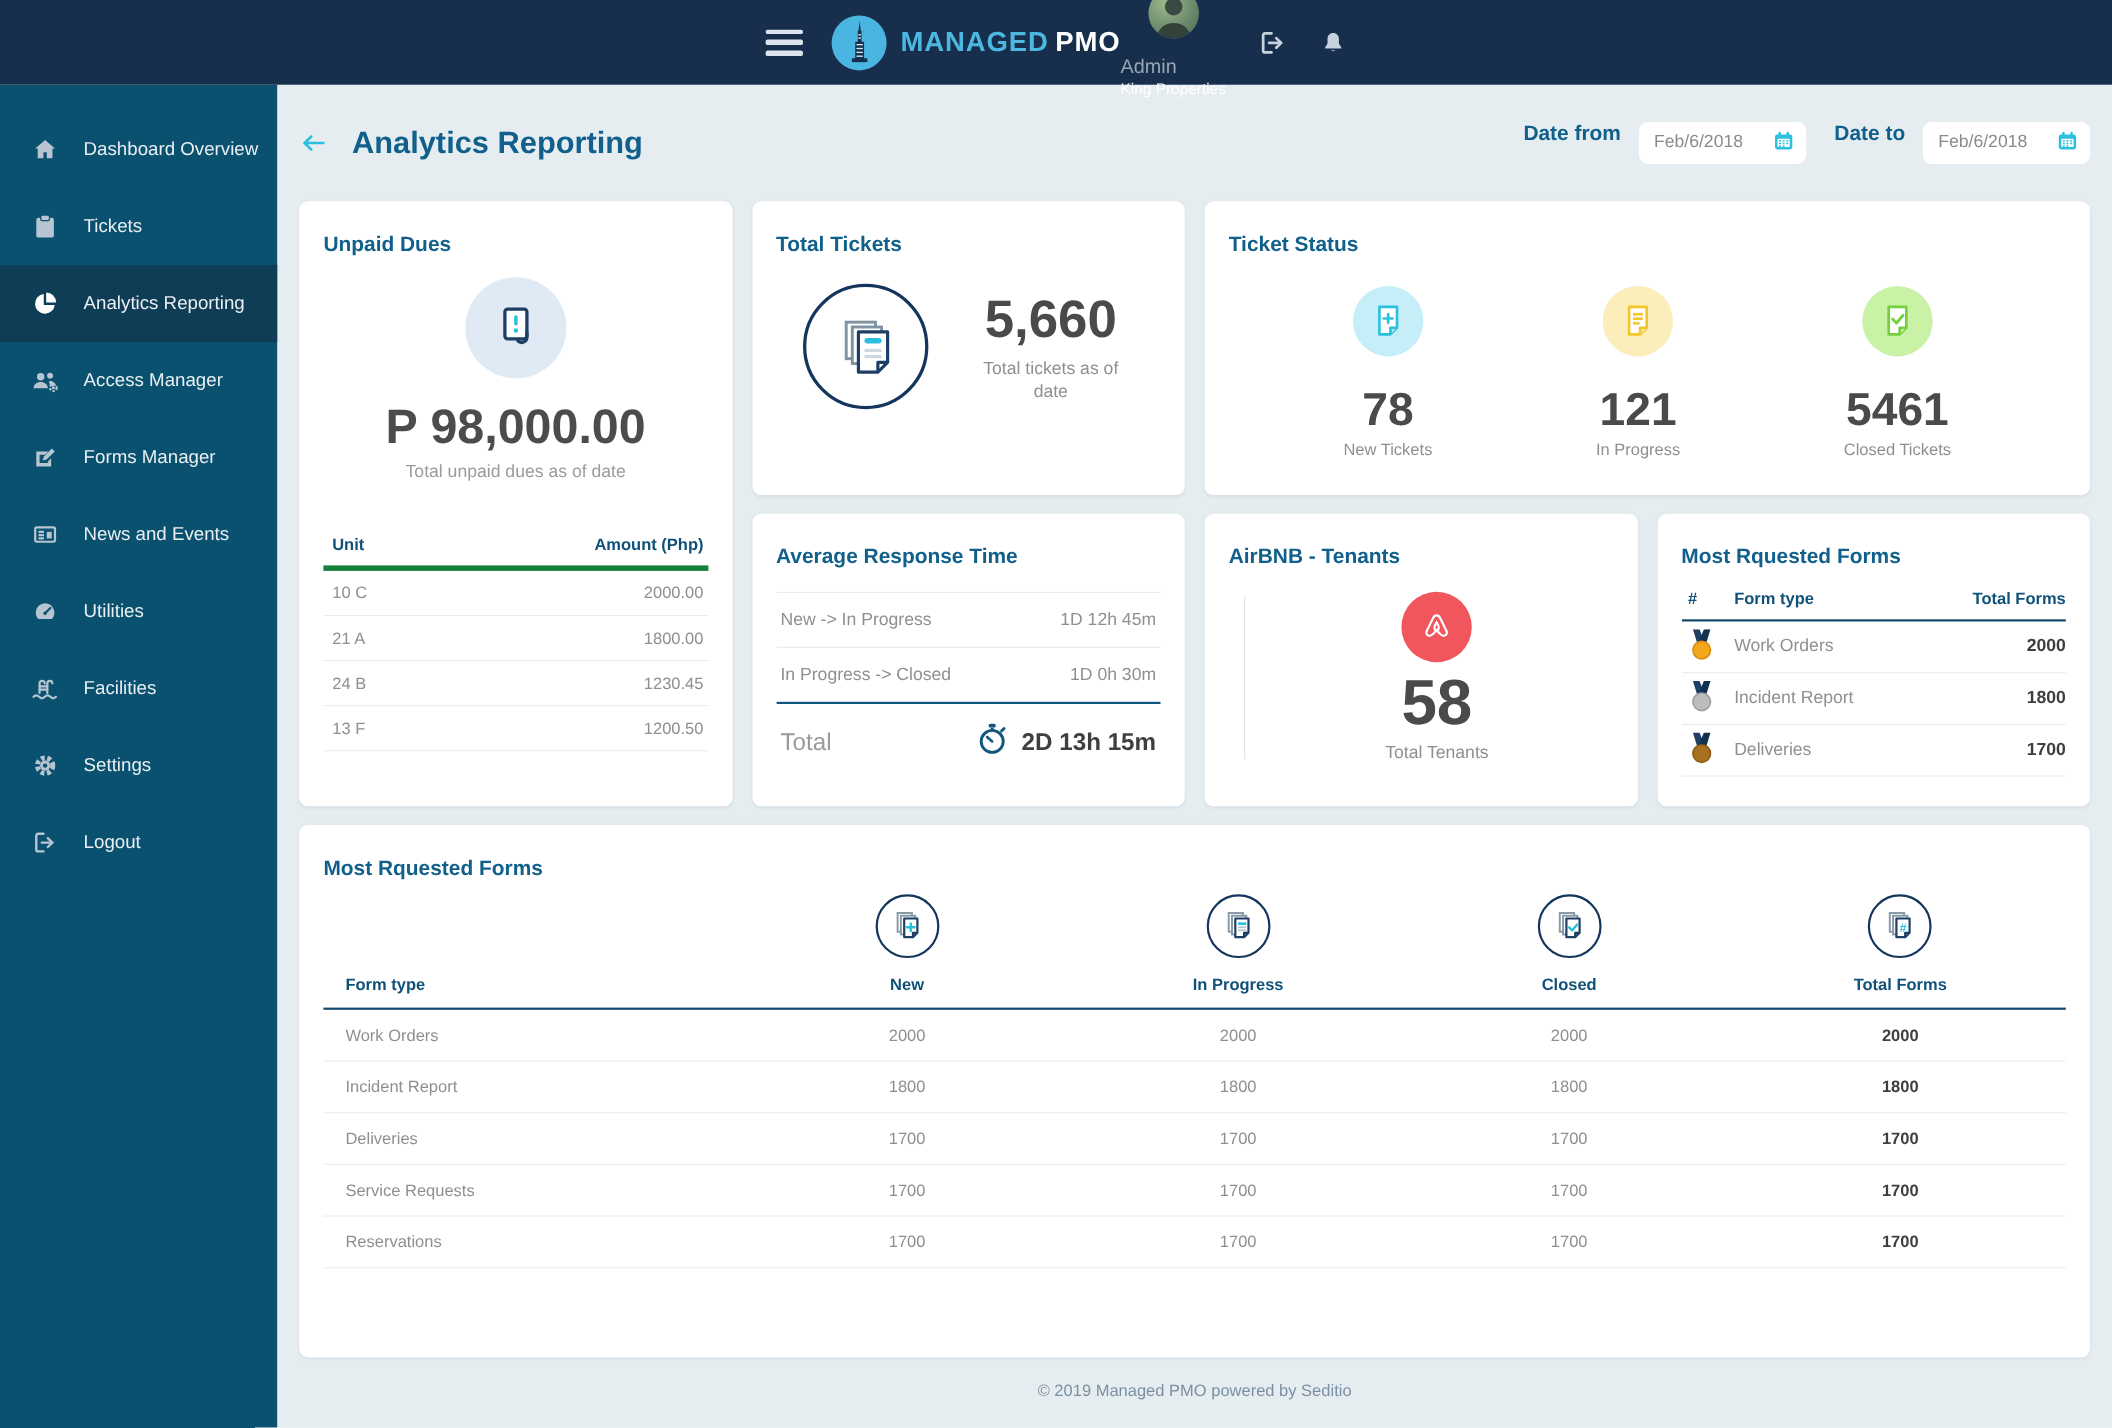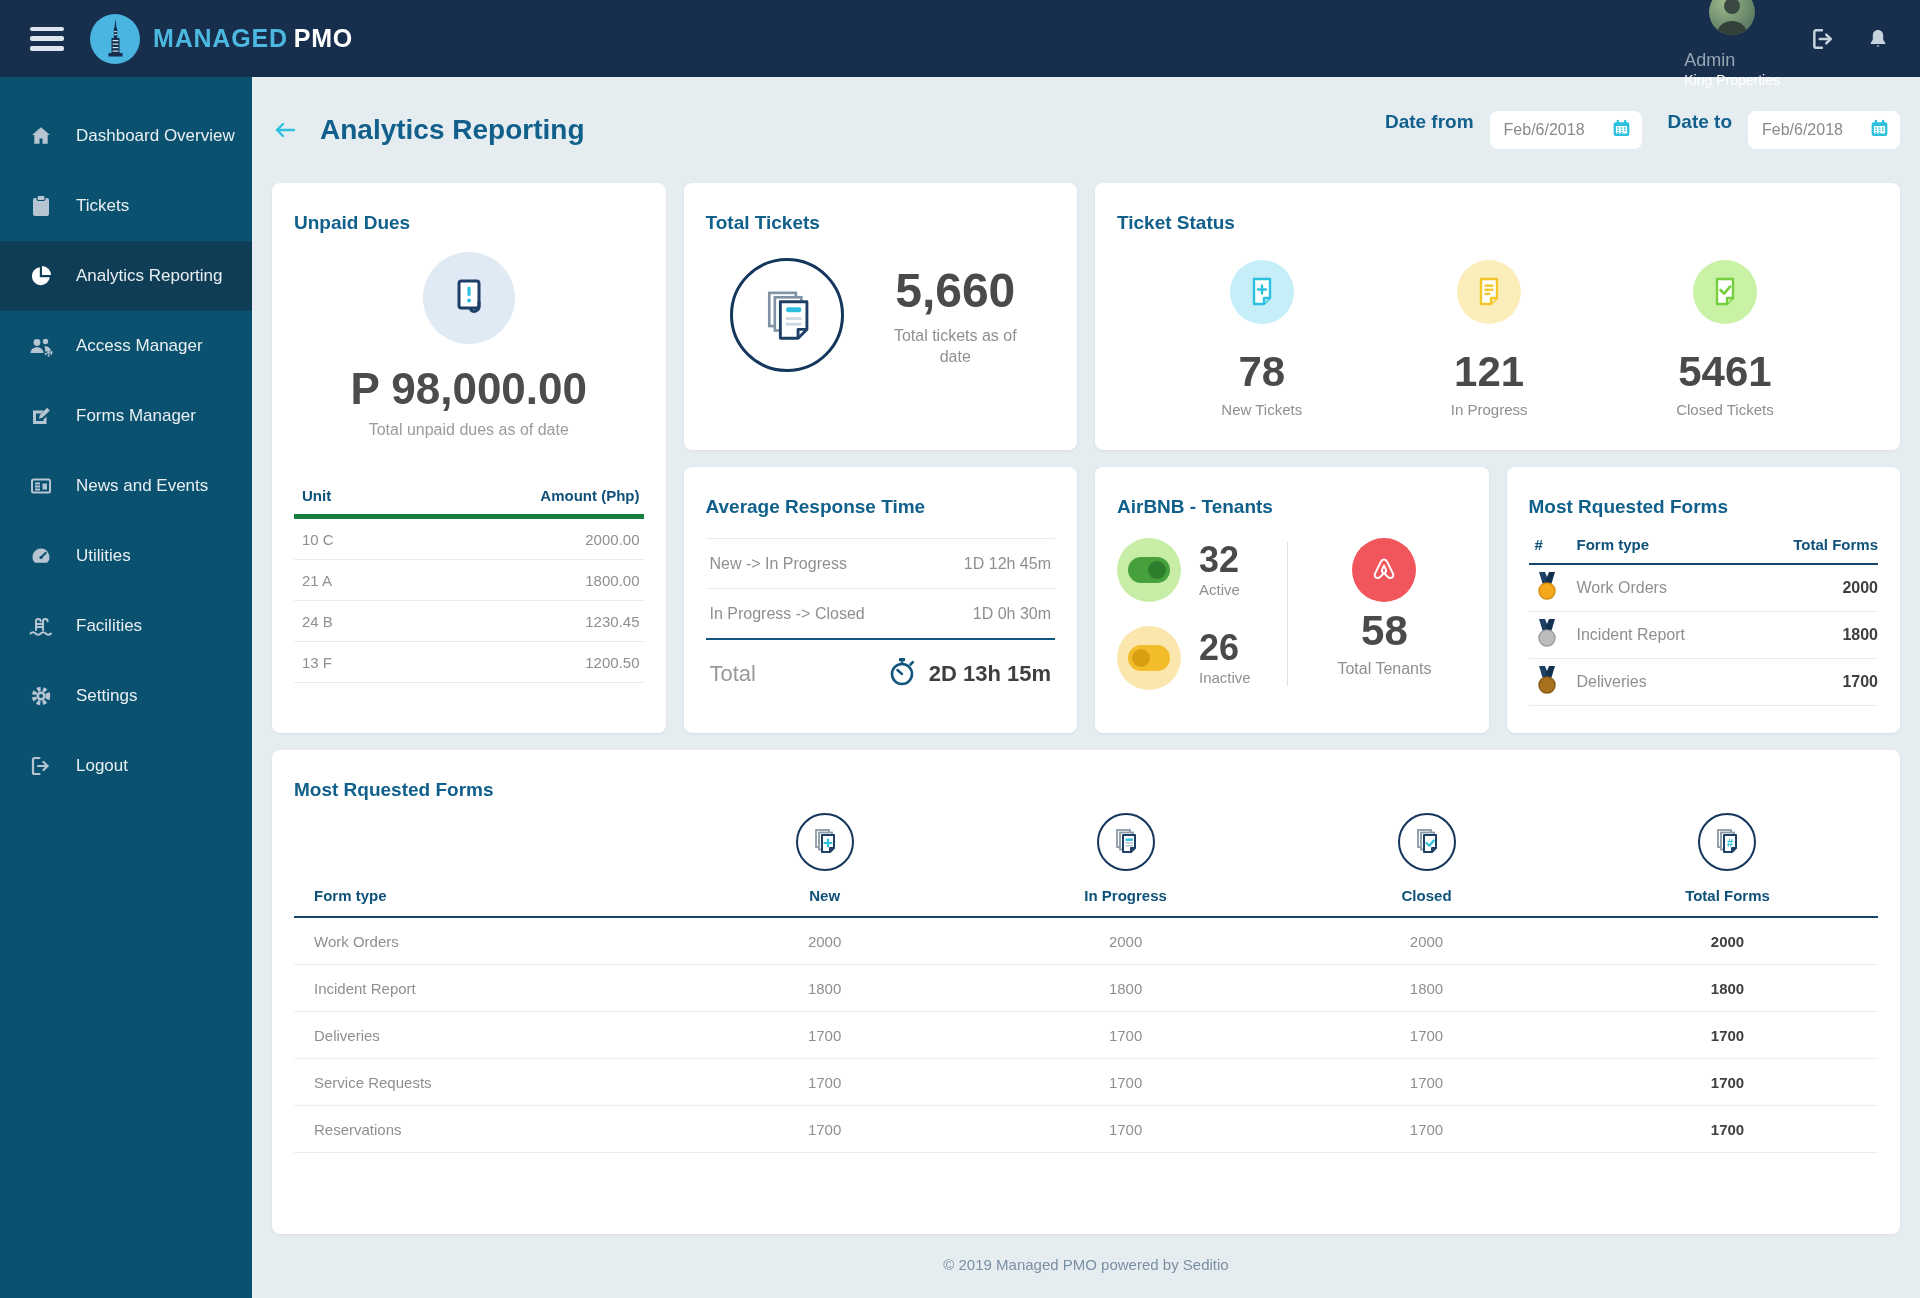--- a/index.html
+++ b/index.html
@@ -1,21 +1,21 @@
 <!DOCTYPE html>
 <html><head>
 <meta charset="utf-8">
 <style>
   * { margin:0; padding:0; box-sizing:border-box; }
   html,body { width:1920px; height:1298px; font-family:"Liberation Sans", sans-serif; }
   .app { position:relative; width:1920px; height:1298px; overflow:hidden; background:#e6edf1; }
 
   
   .navbar { position:absolute; top:0; left:0; right:0; height:77px; background:#172f4d;
-            display:flex; justify-content:space-between; align-items:center; padding:0 30px 0 30px; z-index:3; }
+            display:flex; justify-content:center; align-items:center; padding:0 30px 0 30px; z-index:3; }
   .nav-left { display:flex; align-items:center; gap:26px; }
   .hamburger { width:34px; height:24px; display:flex; flex-direction:column; justify-content:space-between; cursor:pointer; }
   .hamburger span { display:block; height:4.5px; border-radius:2px; background:#dce5ee; }
   .brand { display:flex; align-items:center; gap:13px; cursor:pointer; }
   .logo-circle { width:50px; height:50px; border-radius:50%; background:#49b5e0; display:flex; align-items:center; justify-content:center; }
   .brand-text { font-size:25px; font-weight:bold; letter-spacing:0.8px; }
   .brand-text .managed { color:#4cb8e0; }
   .brand-text .pmo { color:#ffffff; margin-left:6px; }
   .nav-right { display:flex; align-items:center; gap:30px; }
   .user { display:flex; align-items:center; gap:14px; cursor:pointer;flex-direction:column; }
@@ -101,21 +101,21 @@
   .ab-left { flex:1; display:flex; flex-direction:column; gap:24px; }
   .ab-stat { display:flex; align-items:center; gap:18px; }
   .ab-circle { width:64px; height:64px; border-radius:50%; display:flex; align-items:center; justify-content:center; }
   .ab-on  { background:#c8eda6; }
   .ab-off { background:#fbe7ae; }
   .ab-num { font-size:36px; font-weight:bold; color:#4a4a4c; line-height:1; }
   .ab-lbl { font-size:15px; color:#8f8f8f; margin-top:3px; }
   .ab-divider { width:1px; background:#dce3e8; margin:4px 14px; }
   .ab-right { flex:1.05; display:flex; flex-direction:column; align-items:center; }
   .ab-logo { width:64px; height:64px; border-radius:50%; background:#f0565c; display:flex; align-items:center; justify-content:center; }
-  .ab-total { font-size:42px; font-weight:bold; color:#4a4a4c; margin-top:8px; line-height:1; }
+  .ab-total { font-size:58px; font-weight:bold; color:#4a4a4c; margin-top:8px; line-height:1; }
   .ab-total-lbl { font-size:16px; color:#8f8f8f; margin-top:8px; }
 
   
   .ms-table { margin-top:18px; }
   .ms-head { display:flex; align-items:center; color:#0f5179; font-weight:bold; font-size:15px;
              padding-bottom:10px; border-bottom:2px solid #14466b; }
   .ms-col-rank { width:48px; padding-left:6px; }
   .ms-col-form { flex:1; }
   .ms-col-total { width:86px; text-align:right; }
   .ms-row { display:flex; align-items:center; height:47px; border-bottom:1px solid #ececec; font-size:16px; color:#8f8f8f; }
@@ -499,46 +499,20 @@
               </span>
               <span class="avg-total-value">2D 13h 15m</span>
             </span>
           </div>
         </div>
       </section>
 
       <section class="card card-airbnb">
         <div class="card-title">AirBNB - Tenants</div>
         <div class="ab-body">
-          <div class="ab-left">
-            <div class="ab-stat">
-              <div class="ab-circle ab-on">
-                <svg width="42" height="26" viewBox="0 0 42 26">
-                  <rect width="42" height="26" rx="13" fill="#46a13c"></rect>
-                  <circle cx="29" cy="13" r="9" fill="#2c7d2c"></circle>
-                </svg>
-              </div>
-              <div>
-                <div class="ab-num">32</div>
-                <div class="ab-lbl">Active</div>
-              </div>
-            </div>
-            <div class="ab-stat">
-              <div class="ab-circle ab-off">
-                <svg width="42" height="26" viewBox="0 0 42 26">
-                  <rect width="42" height="26" rx="13" fill="#f2bc2b"></rect>
-                  <circle cx="13" cy="13" r="9" fill="#d99f13"></circle>
-                </svg>
-              </div>
-              <div>
-                <div class="ab-num">26</div>
-                <div class="ab-lbl">Inactive</div>
-              </div>
-            </div>
-          </div>
           <div class="ab-divider"></div>
           <div class="ab-right">
             <div class="ab-logo">
               <svg width="36" height="36" viewBox="0 0 36 36" fill="none" stroke="#ffffff" stroke-width="2">
                 <path d="M18 7.5c1.4 0 2.4.8 3.2 2.4l5.8 11.7c1 2.1-.3 4.4-2.5 4.4-1.4 0-2.6-.8-3.8-2.2L18 20.9l-2.7 2.9c-1.2 1.4-2.4 2.2-3.8 2.2-2.2 0-3.5-2.3-2.5-4.4l5.8-11.7c.8-1.6 1.8-2.4 3.2-2.4z"></path>
                 <path d="M18 13.8c1.3 2 2 3.5 2 4.7 0 1.5-.9 2.5-2 2.5s-2-1-2-2.5c0-1.2.7-2.7 2-4.7z"></path>
               </svg>
             </div>
             <div class="ab-total">58</div>
             <div class="ab-total-lbl">Total Tenants</div>

